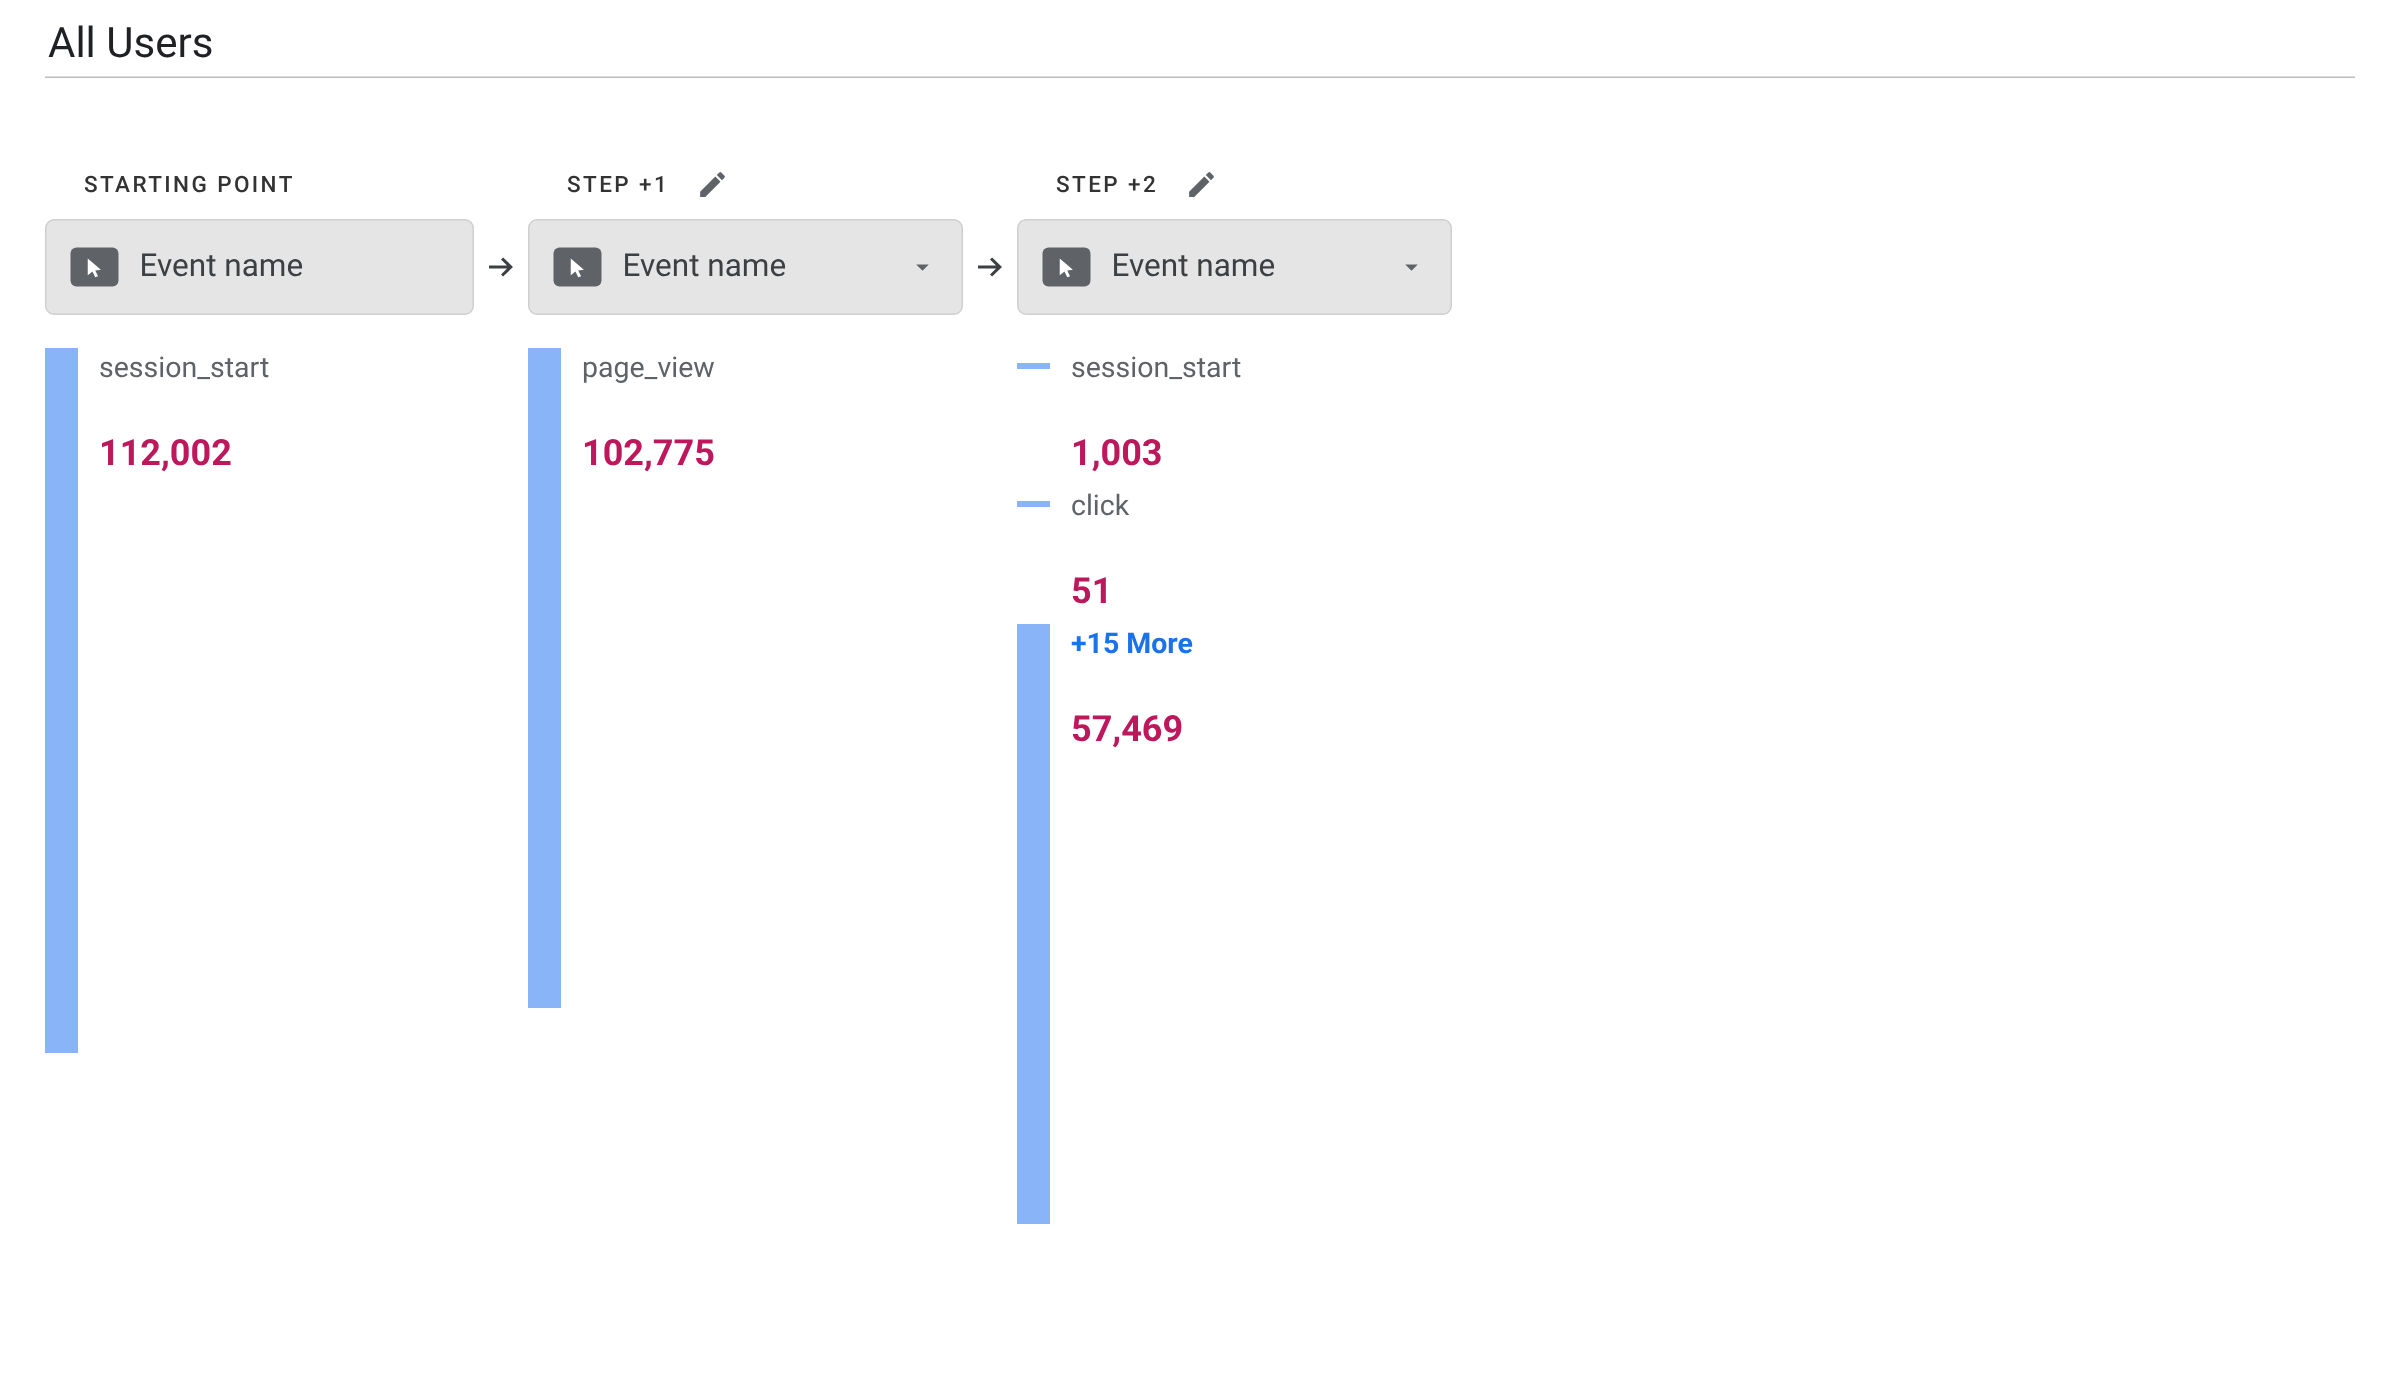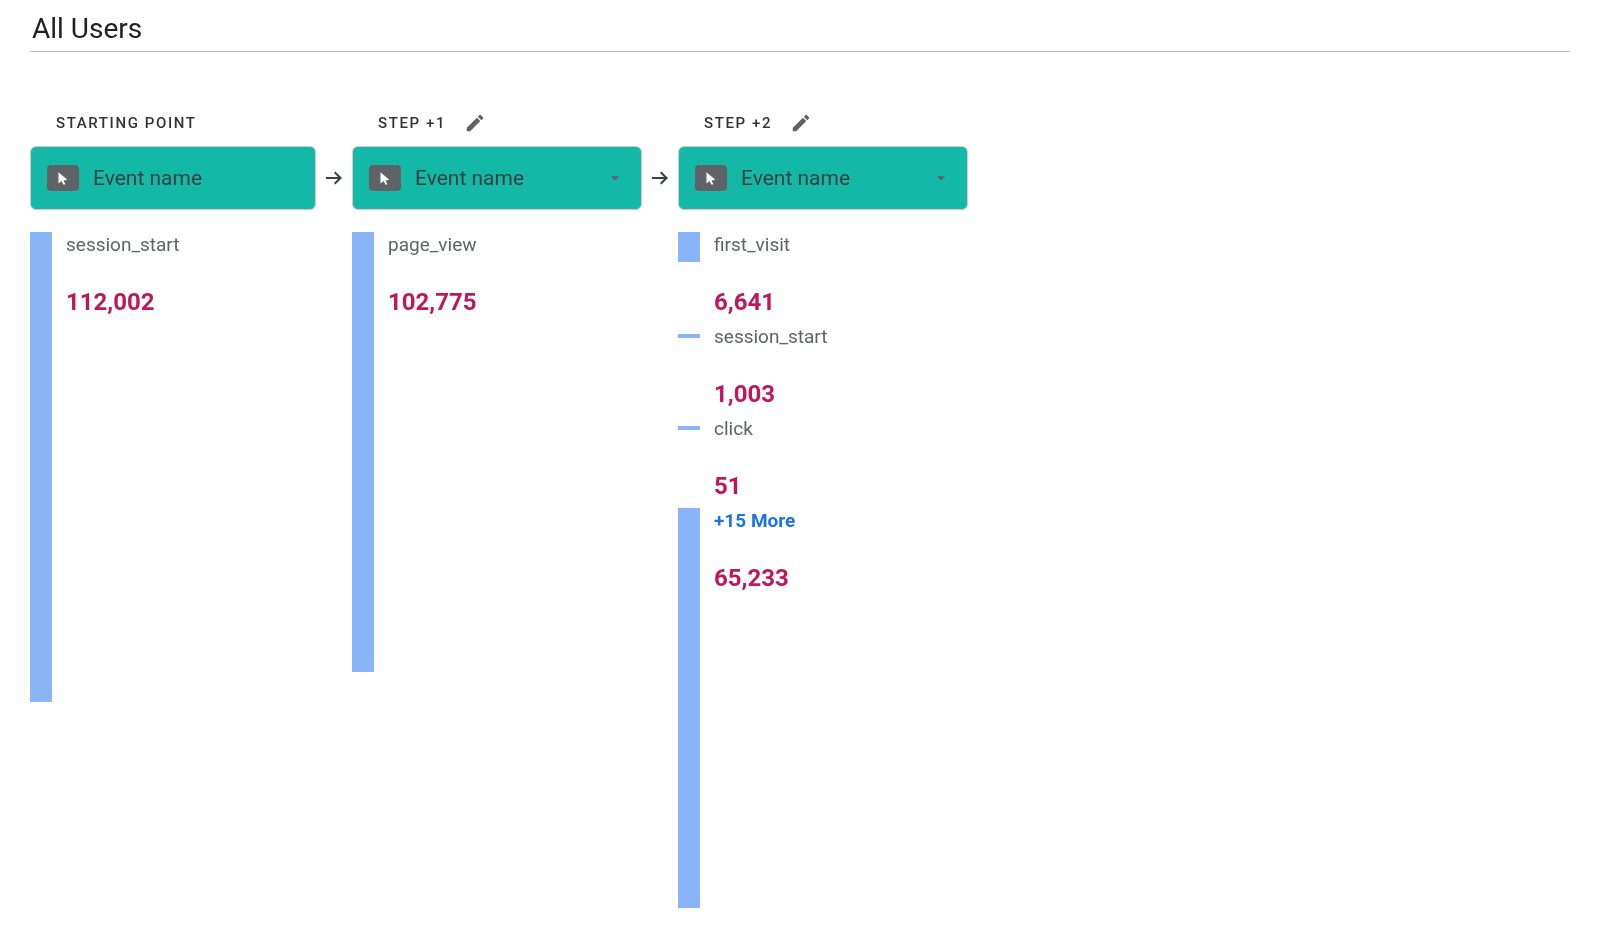--- a/index.html
+++ b/index.html
@@ -8,21 +8,21 @@
   .rule{border:none;border-top:1px solid #bdbdbd;margin:0 0 48px 0;}
   .cols{display:flex;align-items:flex-start;}
   .col{display:flex;flex-direction:column;}
   .col-start{width:286px;}
   .col-step1{width:290px;}
   .col-step2{width:290px;}
   .arrow-col{width:36px;display:flex;align-items:center;justify-content:center;height:64px;margin-top:46px;}
   .step-header{height:46px;display:flex;align-items:center;padding-left:26px;}
   .step-label{font-size:15px;letter-spacing:1.6px;color:#333;font-weight:500;}
   .pencil{margin-left:18px;width:22px;height:22px;fill:#5f6368;cursor:pointer;}
-  .event-box{height:64px;border:1px solid #cfcfcf;border-radius:6px;display:flex;align-items:center;padding:0 16px;box-sizing:border-box;cursor:pointer;background:#14b8a6;}
+  .event-box{height:64px;border:1px solid #cfcfcf;border-radius:6px;display:flex;align-items:center;padding:0 16px;box-sizing:border-box;cursor:pointer;background:#e5e5e5;}
   .event-ico-wrap{width:32px;height:26px;border-radius:4px;background:#5f6368;display:flex;align-items:center;justify-content:center;margin-right:14px;flex-shrink:0;}
   .event-ico-wrap svg{width:15px;height:15px;fill:#fff;}
   .event-label{font-size:21px;color:#3c4043;font-weight:400;flex:1;}
   .chev{width:20px;height:20px;fill:#5f6368;margin-left:6px;}
   .arrow-svg{width:24px;height:24px;fill:#3c4043;}
   .nodes{position:relative;margin-top:22px;}
   .node{display:flex;align-items:flex-start;margin-bottom:6px;}
   .bar{width:22px;background:#8ab4f8;flex-shrink:0;margin-right:14px;}
   .bar.thin{height:4px;margin-top:10px;}
   .node-text{display:flex;flex-direction:column;line-height:1.35;gap:28px;}
@@ -136,44 +136,37 @@
               <path d="M4 2l14 12-6 1 3 6-3 1-3-6-5 4z"></path>
             </svg>
         </span>
         <span class="event-label">Event name</span>
         <svg class="chev" viewBox="0 0 24 24">
             <path d="M7 10l5 5 5-5z"></path>
           </svg>
       </div>
       <div class="nodes">
         <div class="node">
-          <div class="bar h-s2-1"></div>
-          <div class="node-text">
-            <span class="node-name">first_visit</span>
-            <span class="node-value">6,641</span>
-          </div>
-        </div>
-        <div class="node">
           <div class="bar thin"></div>
           <div class="node-text">
             <span class="node-name">session_start</span>
             <span class="node-value">1,003</span>
           </div>
         </div>
         <div class="node">
           <div class="bar thin"></div>
           <div class="node-text">
             <span class="node-name">click</span>
             <span class="node-value">51</span>
           </div>
         </div>
         <div class="node" style="margin-top:0;">
           <div class="bar h-s2-more"></div>
           <div class="node-text">
             <span class="node-name more">+15 More</span>
-            <span class="node-value">65,233</span>
+            <span class="node-value">57,469</span>
           </div>
         </div>
       </div>
     </div>
 
   </div>
 </div>
 
 </body></html>

